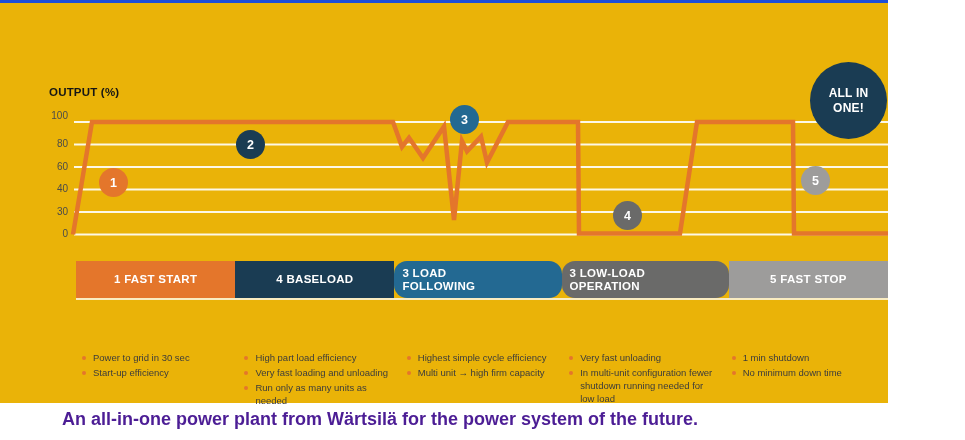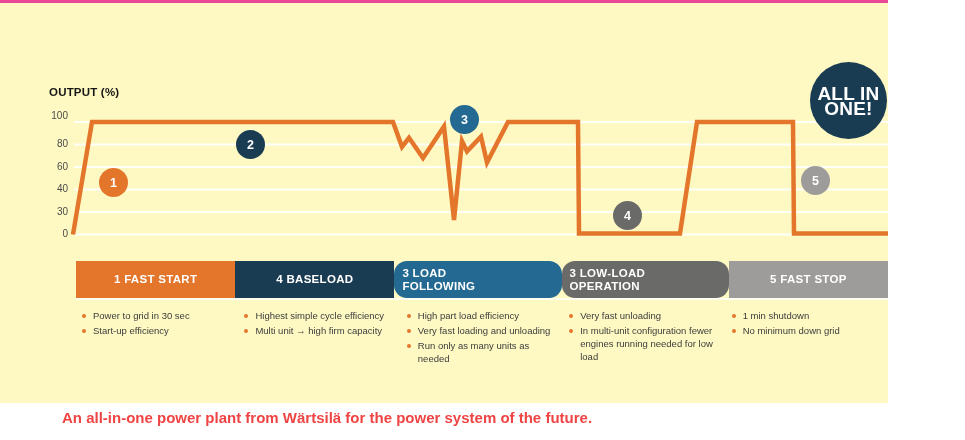--- a/index.html
+++ b/index.html
@@ -1,30 +1,30 @@
 <!DOCTYPE html>
 <html><head>
 <meta charset="utf-8">
 <style>
   html,body{margin:0;padding:0;background:#ffffff;}
   body{width:965px;height:440px;position:relative;font-family:"Liberation Sans",sans-serif;overflow:hidden;}
-  .panel{position:absolute;left:0;top:0;width:888px;height:403px;background:#fef9c3;border-top:3px solid #ec4899;box-sizing:border-box;}
+  .panel{position:absolute;left:0;top:0;width:888px;height:403px;background:#eab308;border-top:3px solid #1d4ed8;box-sizing:border-box;}
   .axis-title{position:absolute;left:49px;top:83px;font-size:11.5px;font-weight:bold;color:#161615;letter-spacing:.2px;}
   #chart-svg{position:absolute;left:0;top:0;width:965px;height:403px;}
   .tick-label{position:absolute;width:30px;text-align:right;font-size:10px;color:#4B4B4A;}
   .marker{position:absolute;width:29px;height:29px;border-radius:50%;color:#fff;font-size:12.5px;font-weight:bold;display:flex;align-items:center;justify-content:center;}
-  .badge{position:absolute;left:810px;top:59px;width:77px;height:77px;border-radius:50%;color:#fff;font-size:19px;font-weight:bold;display:flex;align-items:center;justify-content:center;text-align:center;white-space:pre-line;line-height:15px;letter-spacing:.2px;}
+  .badge{position:absolute;left:810px;top:59px;width:77px;height:77px;border-radius:50%;color:#fff;font-size:12px;font-weight:bold;display:flex;align-items:center;justify-content:center;text-align:center;white-space:pre-line;line-height:15px;letter-spacing:.2px;}
   .phase-headers{position:absolute;left:76px;top:258px;width:812px;height:37px;display:flex;border-bottom:2px solid rgba(255,255,255,.75);box-sizing:content-box;}
   .phase-header{flex:1 1 0;color:#fff;font-size:11.5px;font-weight:bold;letter-spacing:.3px;display:flex;align-items:center;justify-content:center;white-space:pre-line;line-height:13px;}
   .phase-header.align-left{justify-content:flex-start;padding-left:8px;box-sizing:border-box;border-radius:13px;}
   .phase-bullets{position:absolute;left:76px;top:306px;width:812px;display:flex;}
-  .phase-col{flex:1 1 0;padding:0 8px 0 6px;box-sizing:border-box;}
+  .phase-col{flex:1 1 0;padding:0 8px 0 6px;box-sizing:border-box;margin-top:42px;}
   .bullet-item{display:flex;font-size:9.5px;line-height:13px;color:#3C3C3B;margin-bottom:2px;}
   .bullet-dot{flex:0 0 auto;width:4px;height:4px;border-radius:50%;margin:4.5px 7px 0 0;}
-  .caption{position:absolute;left:62px;top:409px;font-size:15px;font-weight:bold;color:#ef4444;}
+  .caption{position:absolute;left:62px;top:409px;font-size:18px;font-weight:bold;color:#4c1d95;}
 </style>
 </head>
 <body>
 
 <div class="panel">
   <svg id="chart-svg" viewBox="0 0 965 403" xmlns="http://www.w3.org/2000/svg">
       <line x1="74" x2="888" y1="119" y2="119" stroke="rgba(255,255,255,0.9)" stroke-width="2"></line>
       <line x1="74" x2="888" y1="141.5" y2="141.5" stroke="rgba(255,255,255,0.9)" stroke-width="2"></line>
       <line x1="74" x2="888" y1="164" y2="164" stroke="rgba(255,255,255,0.9)" stroke-width="2"></line>
       <line x1="74" x2="888" y1="186.5" y2="186.5" stroke="rgba(255,255,255,0.9)" stroke-width="2"></line>
@@ -68,57 +68,57 @@
           <span>Power to grid in 30 sec</span>
         </div>
         <div class="bullet-item">
           <span class="bullet-dot" style="background-color: rgb(228, 118, 43);"></span>
           <span>Start-up efficiency</span>
         </div>
       </div>
     <div class="phase-col">
         <div class="bullet-item">
           <span class="bullet-dot" style="background-color: rgb(228, 118, 43);"></span>
-          <span>Highest simple cycle efficiency</span>
-        </div>
-        <div class="bullet-item">
-          <span class="bullet-dot" style="background-color: rgb(228, 118, 43);"></span>
-          <span>Multi unit → high firm capacity</span>
-        </div>
-      </div>
-    <div class="phase-col">
-        <div class="bullet-item">
-          <span class="bullet-dot" style="background-color: rgb(228, 118, 43);"></span>
           <span>High part load efficiency</span>
         </div>
         <div class="bullet-item">
           <span class="bullet-dot" style="background-color: rgb(228, 118, 43);"></span>
           <span>Very fast loading and unloading</span>
         </div>
         <div class="bullet-item">
           <span class="bullet-dot" style="background-color: rgb(228, 118, 43);"></span>
           <span>Run only as many units as needed</span>
         </div>
       </div>
     <div class="phase-col">
         <div class="bullet-item">
           <span class="bullet-dot" style="background-color: rgb(228, 118, 43);"></span>
+          <span>Highest simple cycle efficiency</span>
+        </div>
+        <div class="bullet-item">
+          <span class="bullet-dot" style="background-color: rgb(228, 118, 43);"></span>
+          <span>Multi unit → high firm capacity</span>
+        </div>
+      </div>
+    <div class="phase-col">
+        <div class="bullet-item">
+          <span class="bullet-dot" style="background-color: rgb(228, 118, 43);"></span>
           <span>Very fast unloading</span>
         </div>
         <div class="bullet-item">
           <span class="bullet-dot" style="background-color: rgb(228, 118, 43);"></span>
-          <span>In multi-unit configuration fewer engines running needed for low load</span>
+          <span>In multi-unit configuration fewer shutdown running needed for low load</span>
         </div>
       </div>
     <div class="phase-col">
         <div class="bullet-item">
           <span class="bullet-dot" style="background-color: rgb(228, 118, 43);"></span>
           <span>1 min shutdown</span>
         </div>
         <div class="bullet-item">
           <span class="bullet-dot" style="background-color: rgb(228, 118, 43);"></span>
-          <span>No minimum down grid</span>
+          <span>No minimum down time</span>
         </div>
       </div>
   </div>
 </div>
 
 <div class="caption">An all-in-one power plant from Wärtsilä for the power system of the future.</div>
 
 </body></html>

